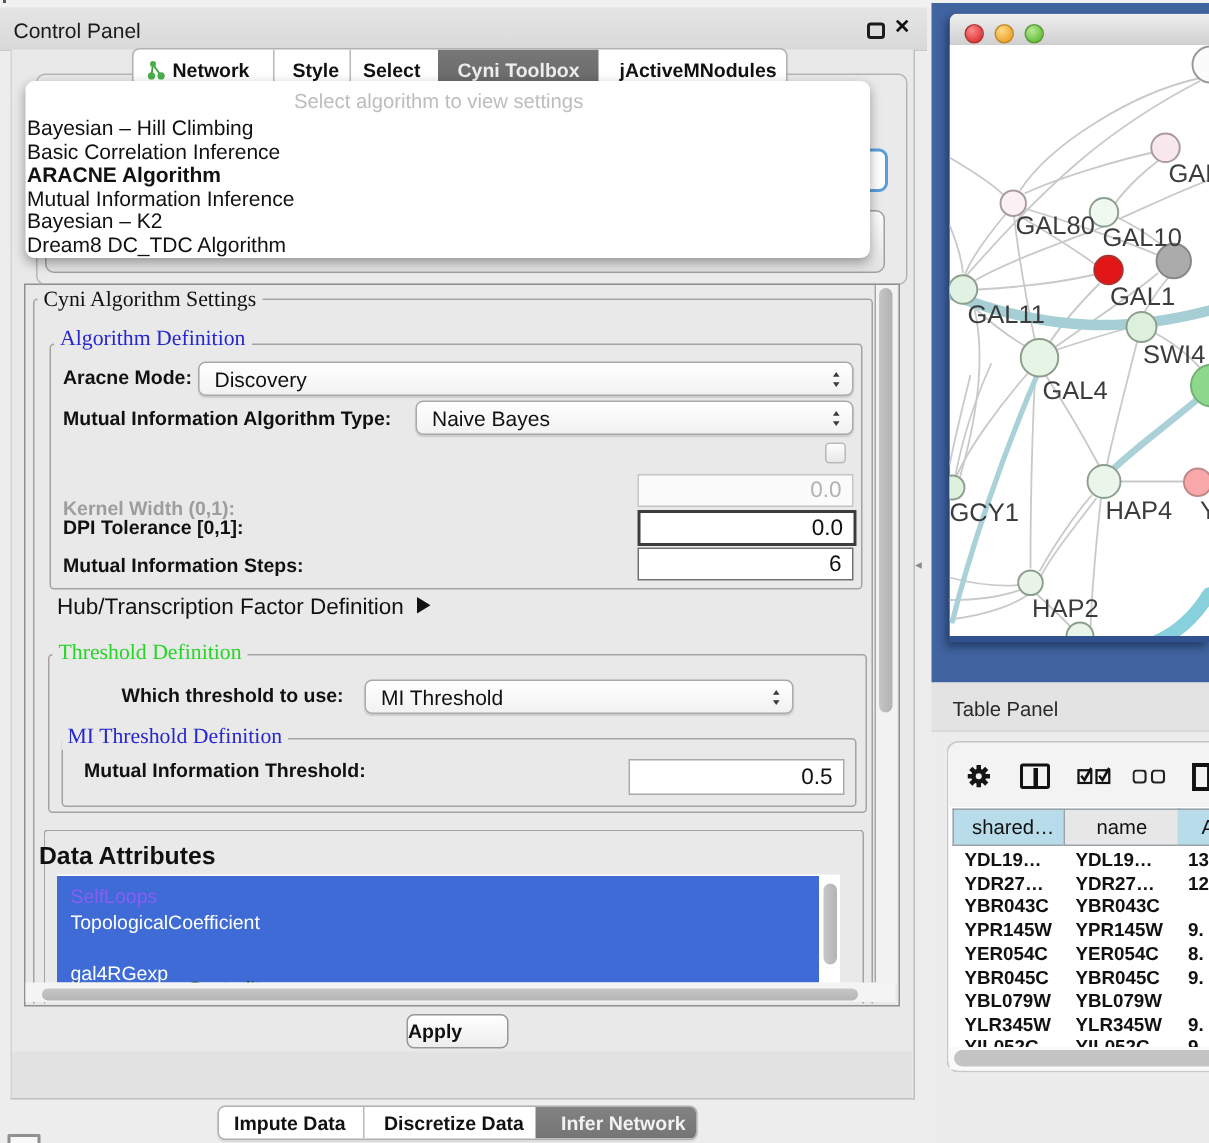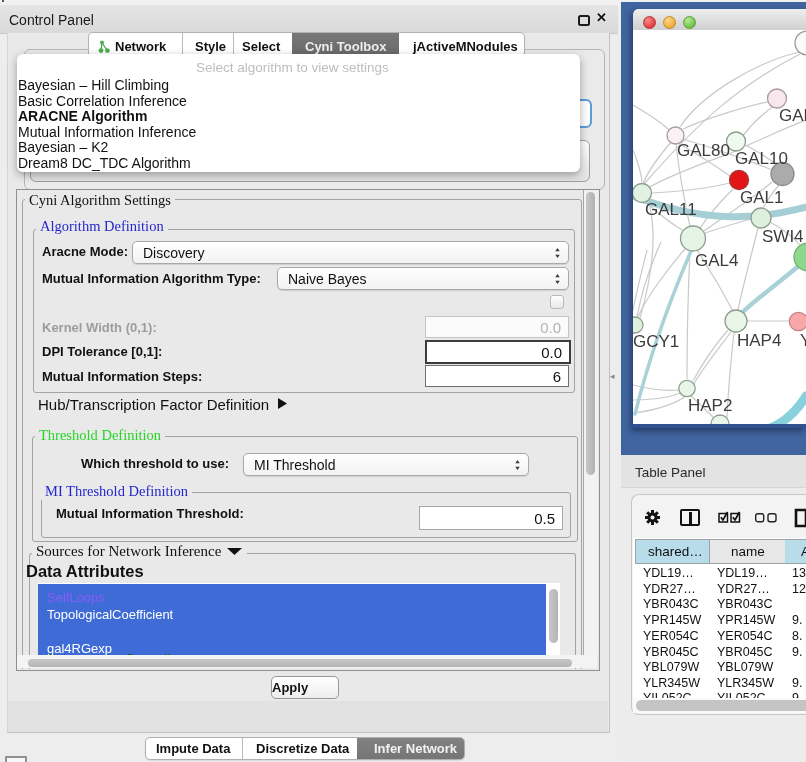--- a/index.html
+++ b/index.html
@@ -78,21 +78,21 @@
   <div class="combo" style="left:261px;top:78px;width:290px;height:21px;">
     <div class="ct">Naive Bayes</div>
     <svg class="arr" viewBox="0 0 9 14">
         <path d="M4.5 0 L7.6 4.4 H1.4 Z" fill="#3a3a3a"></path>
         <path d="M4.5 14 L7.6 9.6 H1.4 Z" fill="#3a3a3a"></path>
       </svg>
   </div>
 
   <div class="ab" style="left:534px;top:106px;width:12px;height:12px;border:1px solid #b9b9b9;border-radius:3px;background:linear-gradient(#fefefe,#e7e7e7);"></div>
 
-  <div class="lbl bold" style="left:26px;top:131px;color:#9d9d9d;">Kernel Width (0,1):</div>
+  <div class="lbl bold" style="left:26px;top:142px;color:#9d9d9d;">Kernel Width (0,1):</div>
   <div class="field" style="left:409px;top:127px;width:142px;height:20px;border-color:#c3c3c3;background:#fbfbfb;">
     <div class="fval" style="color:#b3b3b3;">0.0</div>
   </div>
 
   <div class="lbl bold" style="left:26px;top:155px;">DPI Tolerance [0,1]:</div>
   <div class="field" style="left:409px;top:151px;width:142px;height:20px;border:2px solid #3c3c3c;">
     <div class="fval">0.0</div>
   </div>
 
   <div class="lbl bold" style="left:26px;top:180px;">Mutual Information Steps:</div>
@@ -119,23 +119,20 @@
 
   <div class="grp" style="left:25px;top:303px;width:528px;height:44px;"></div>
   <div class="gtitle" style="left:25px;top:293.5px;font-size:14.5px;color:#2626cf;">MI Threshold Definition</div>
 
   <div class="lbl bold" style="left:40px;top:317px;">Mutual Information Threshold:</div>
   <div class="field" style="left:403px;top:317px;width:142px;height:22px;border-color:#a8a8a8;">
     <div class="fval">0.5</div>
   </div>
 
   <div class="grp" style="left:13px;top:364px;width:545px;height:120px;border-bottom:none;border-radius:3px 3px 0 0;"></div>
-  <div class="gtitle" style="left:16px;top:354px;font-size:15px;">Sources for Network Inference <svg width="16" height="9" viewBox="0 0 16 9" style="margin-left:2px;">
-        <path d="M0 1 L15 1 L7.5 8 Z" fill="#111"></path>
-      </svg></div>
 
   <div class="lbl bold" style="left:10px;top:373px;font-size:16.5px;">Data Attributes</div>
 
   <div class="ab" style="left:22px;top:394px;width:522px;height:62px;background:#fff;"></div>
   <div class="ab" style="left:22px;top:456px;width:522px;height:23px;background:#fff;"></div>
   <div class="ab" style="left:22px;top:395px;width:508px;height:71px;background:#3e6bd5;"></div>
   <div class="lbl" style="left:31px;top:400.5px;color:#8b5cf6;font-size:13px;">SelfLoops</div>
   <div class="lbl" style="left:31px;top:417.5px;color:#fff;font-size:13px;">TopologicalCoefficient</div>
   <div class="lbl" style="left:31px;top:434.5px;color:#14532d;font-size:13px;margin-top:27px;">BetweennessCentrality</div>
   <div class="lbl" style="left:31px;top:451.5px;color:#fff;font-size:13px;">gal4RGexp</div>
@@ -300,21 +297,21 @@
 </svg>
 
 <div class="ab" style="left:633px;top:538px;width:173px;height:162px;background:#fff;"></div>
 <div class="ab" style="left:635px;top:539px;width:74px;height:23px;background:#b9dcea;border:1px solid #9aa4a8;border-right:none;"></div>
 <div class="ab" style="left:709px;top:539px;width:76px;height:23px;background:#e7e7e7;border:1px solid #9aa4a8;"></div>
 <div class="ab" style="left:785px;top:539px;width:21px;height:23px;background:#b9dcea;border-top:1px solid #9aa4a8;border-bottom:1px solid #9aa4a8;"></div>
 <div class="lbl" style="left:648px;top:544px;font-size:13.5px;">shared…</div>
 <div class="lbl" style="left:731px;top:544px;font-size:13.5px;">name</div>
 <div class="lbl" style="left:801px;top:544px;font-size:13.5px;">AR</div>
 
-<div class="ab" style="left:633px;top:563px;width:173px;height:135px;overflow:hidden;font-size:12.5px;">
+<div class="ab" style="left:633px;top:563px;width:173px;height:135px;overflow:hidden;font-size:12.5px;font-weight:bold;">
   <div class="lbl" style="left:10px;top:3px;">YDL19…</div>
     <div class="lbl" style="left:84px;top:3px;">YDL19…</div>
     <div class="lbl" style="left:159px;top:3px;">13</div>
   <div class="lbl" style="left:10px;top:19px;">YDR27…</div>
     <div class="lbl" style="left:84px;top:19px;">YDR27…</div>
     <div class="lbl" style="left:159px;top:19px;">12</div>
   <div class="lbl" style="left:10px;top:34px;">YBR043C</div>
     <div class="lbl" style="left:84px;top:34px;">YBR043C</div>
   <div class="lbl" style="left:10px;top:50px;">YPR145W</div>
     <div class="lbl" style="left:84px;top:50px;">YPR145W</div>

